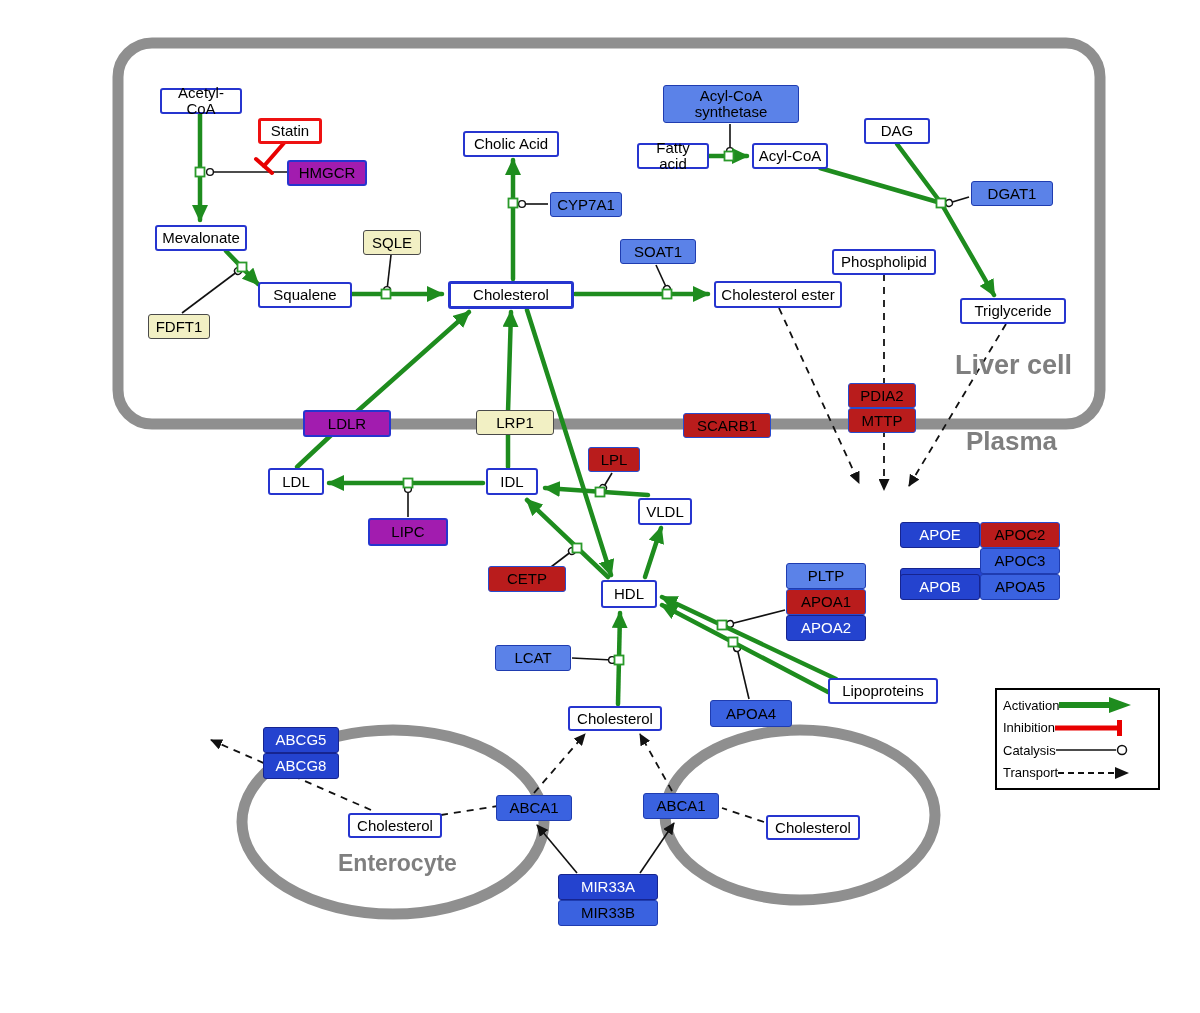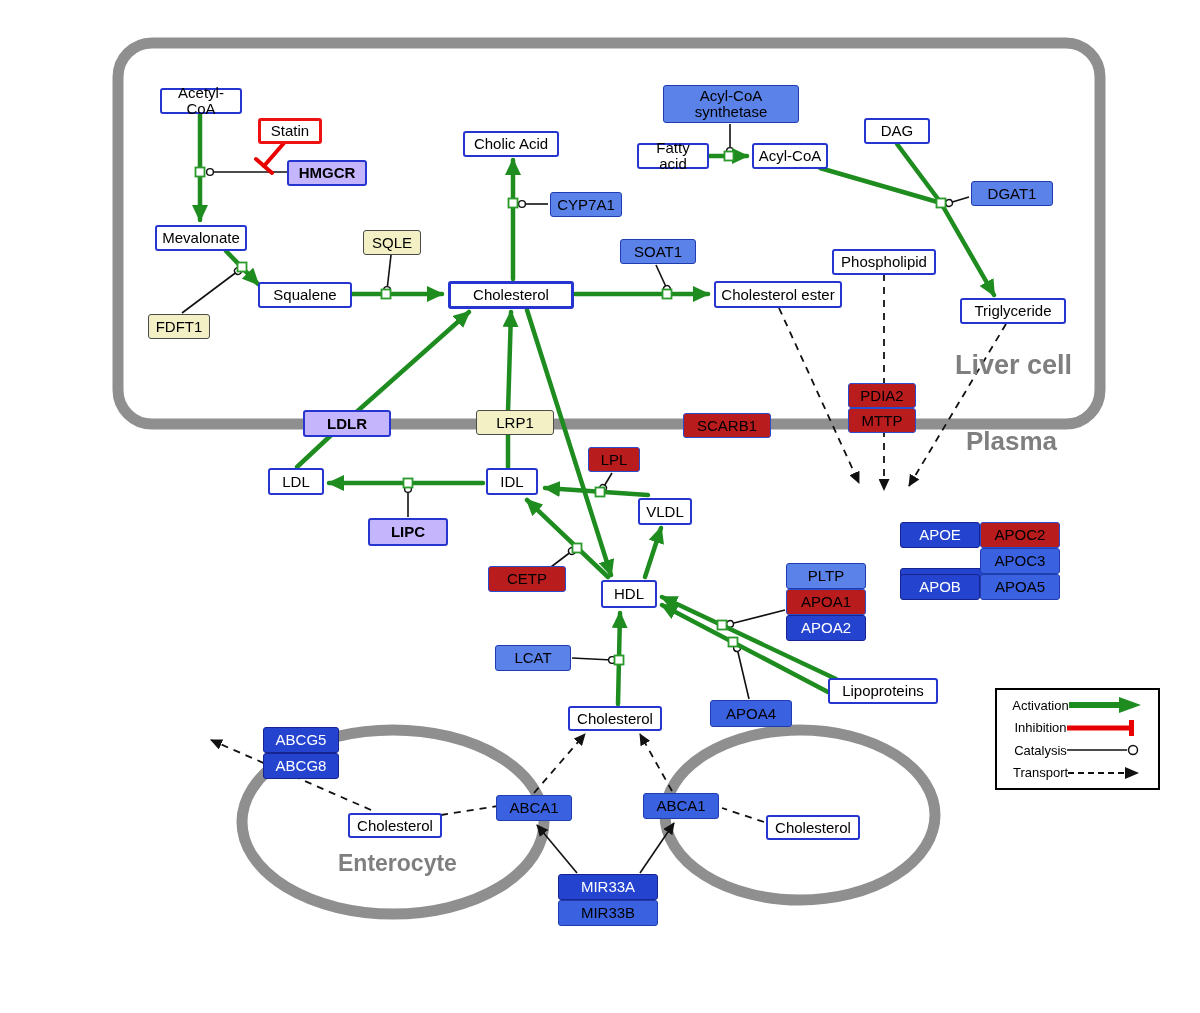--- a/index.html
+++ b/index.html
@@ -5,31 +5,31 @@
   html,body{margin:0;padding:0;background:#fff;}
   #stage{position:relative;width:1200px;height:1013px;background:#fff;overflow:hidden;
          font-family:"Liberation Sans",sans-serif;}
   #edges{position:absolute;left:0;top:0;z-index:1;}
   .node{position:absolute;z-index:2;display:flex;align-items:center;justify-content:center;
         text-align:center;font-size:15px;line-height:1.05;color:#000;border-radius:3px;
         box-sizing:border-box;padding:1px 2px;}
   .met{background:#fff;border:2px solid #2635cf;}
   .met-bold{border-width:3px;}
   .drug{background:#fff;border:3px solid #ee1111;}
-  .y-bright{background:#c4b5fd;border:2px solid #2635cf;font-weight:bold;}
+  .y-bright{background:#a21caf;border:2px solid #2635cf;}
   .y-pale{background:#f2f0c4;border:1.5px solid #4a4a4a;}
   .b-light{background:#b91c1c;border:1.5px solid #274ccf;}
   .b-mid{background:#5b82e8;border:1.5px solid #1f3cb0;}
   .b-strong{background:#3a62e0;border:1.5px solid #1f3cb0;color:#000;}
   .b-dark{background:#2443cf;border:1.5px solid #16248f;color:#fff;}
   .region-label{position:absolute;z-index:2;font-weight:bold;color:#7f7f7f;}
   .legend{position:absolute;z-index:3;background:#fff;border:2px solid #000;
           box-sizing:border-box;padding:4px 6px;display:flex;flex-direction:column;
           justify-content:space-around;}
-  .legend-row{display:flex;align-items:center;justify-content:center;height:22px;}
+  .legend-row{display:flex;align-items:center;justify-content:flex-start;height:22px;}
   .legend-row span{font-size:13px;color:#000;}
 </style>
 </head>
 <body>
 
 <div id="stage">
 
   <svg id="edges" width="1200" height="1013" viewBox="0 0 1200 1013">
     <defs>
       <marker id="arrGreen" markerUnits="userSpaceOnUse" markerWidth="18" markerHeight="16" refX="15" refY="8" orient="auto">

